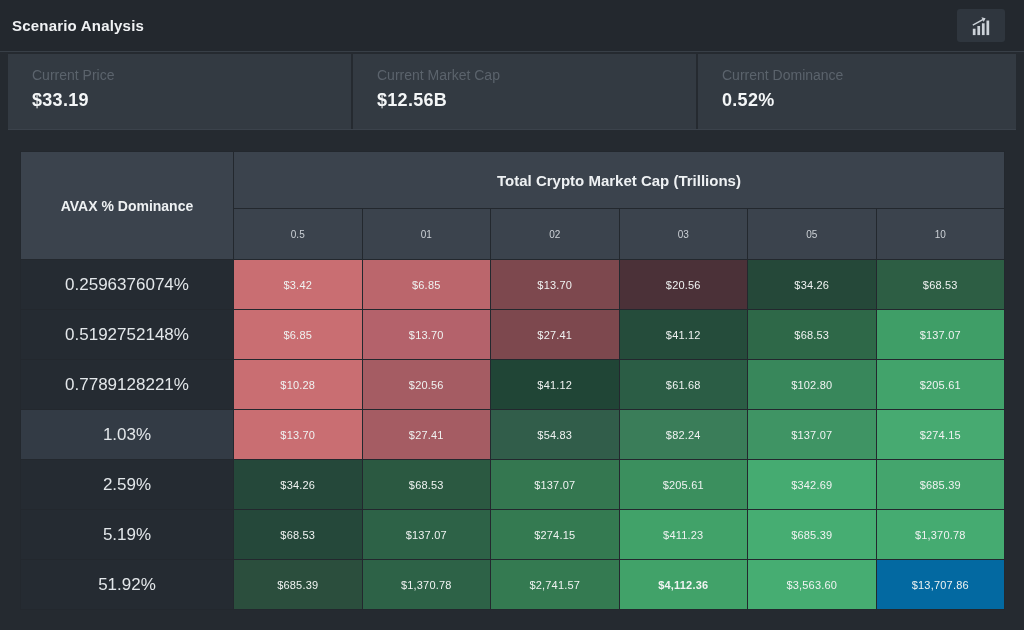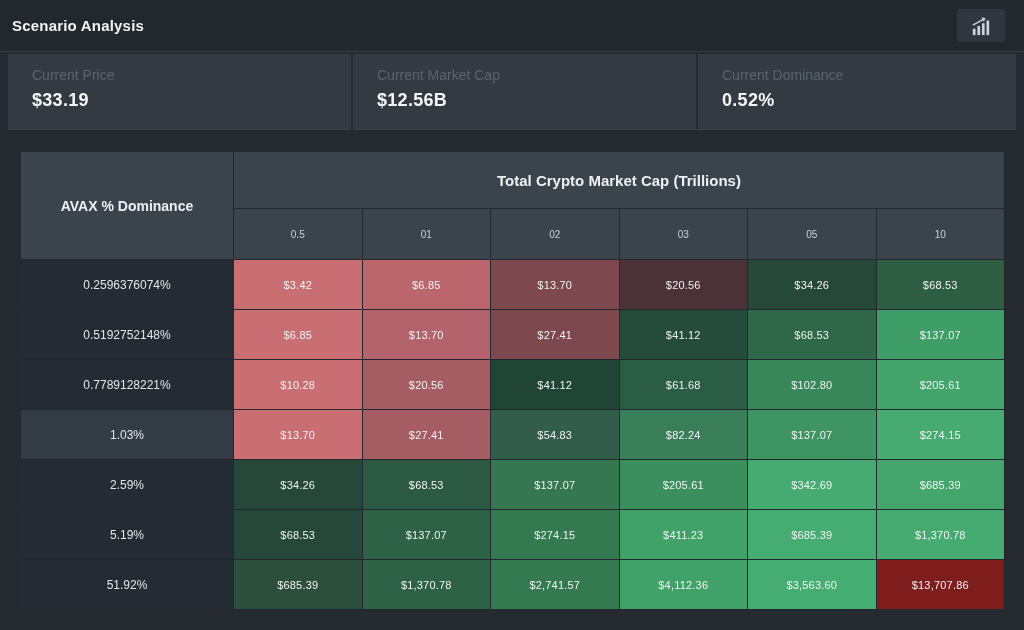--- a/index.html
+++ b/index.html
@@ -86,21 +86,21 @@
     color: #eef1f3;
   }
   .col-th {
     height: 51px;
     font-size: 10px;
     color: #ccd1d6;
   }
   tbody tr { height: 50px; }
   td.rl {
     background: #252b32;
-    font-size: 12px;
+    font-size: 17px;
     color: #e3e7ea;
     cursor: default;
   }
   td.c {
     font-size: 11px;
     color: #f0f3f2;
     letter-spacing: 0.2px;
   }
 </style>
 </head>
@@ -203,18 +203,18 @@
       <td class="c" style="background-color: rgb(52, 122, 81);">$274.15</td>
       <td class="c" style="background-color: rgb(65, 162, 105);">$411.23</td>
       <td class="c" style="background-color: rgb(70, 173, 114);">$685.39</td>
       <td class="c" style="background-color: rgb(69, 171, 113);">$1,370.78</td>
     </tr>
     <tr>
       <td class="rl" style="background-color: rgb(37, 43, 50);">51.92%</td>
       <td class="c" style="background-color: rgb(43, 78, 61);">$685.39</td>
       <td class="c" style="background-color: rgb(45, 98, 71);">$1,370.78</td>
       <td class="c" style="background-color: rgb(52, 122, 81);">$2,741.57</td>
-      <td class="c" style="background-color: rgb(65, 162, 105);">$4,112.36</td>
+      <td class="c" style="background-color: rgb(65, 162, 105); font-weight: bold;">$4,112.36</td>
       <td class="c" style="background-color: rgb(70, 173, 114);">$3,563.60</td>
-      <td class="c" style="background-color: #7f1d1d;">$13,707.86</td>
+      <td class="c" style="background-color: #0369a1;">$13,707.86</td>
     </tr>
   </tbody>
 </table>
 
 </body></html>

